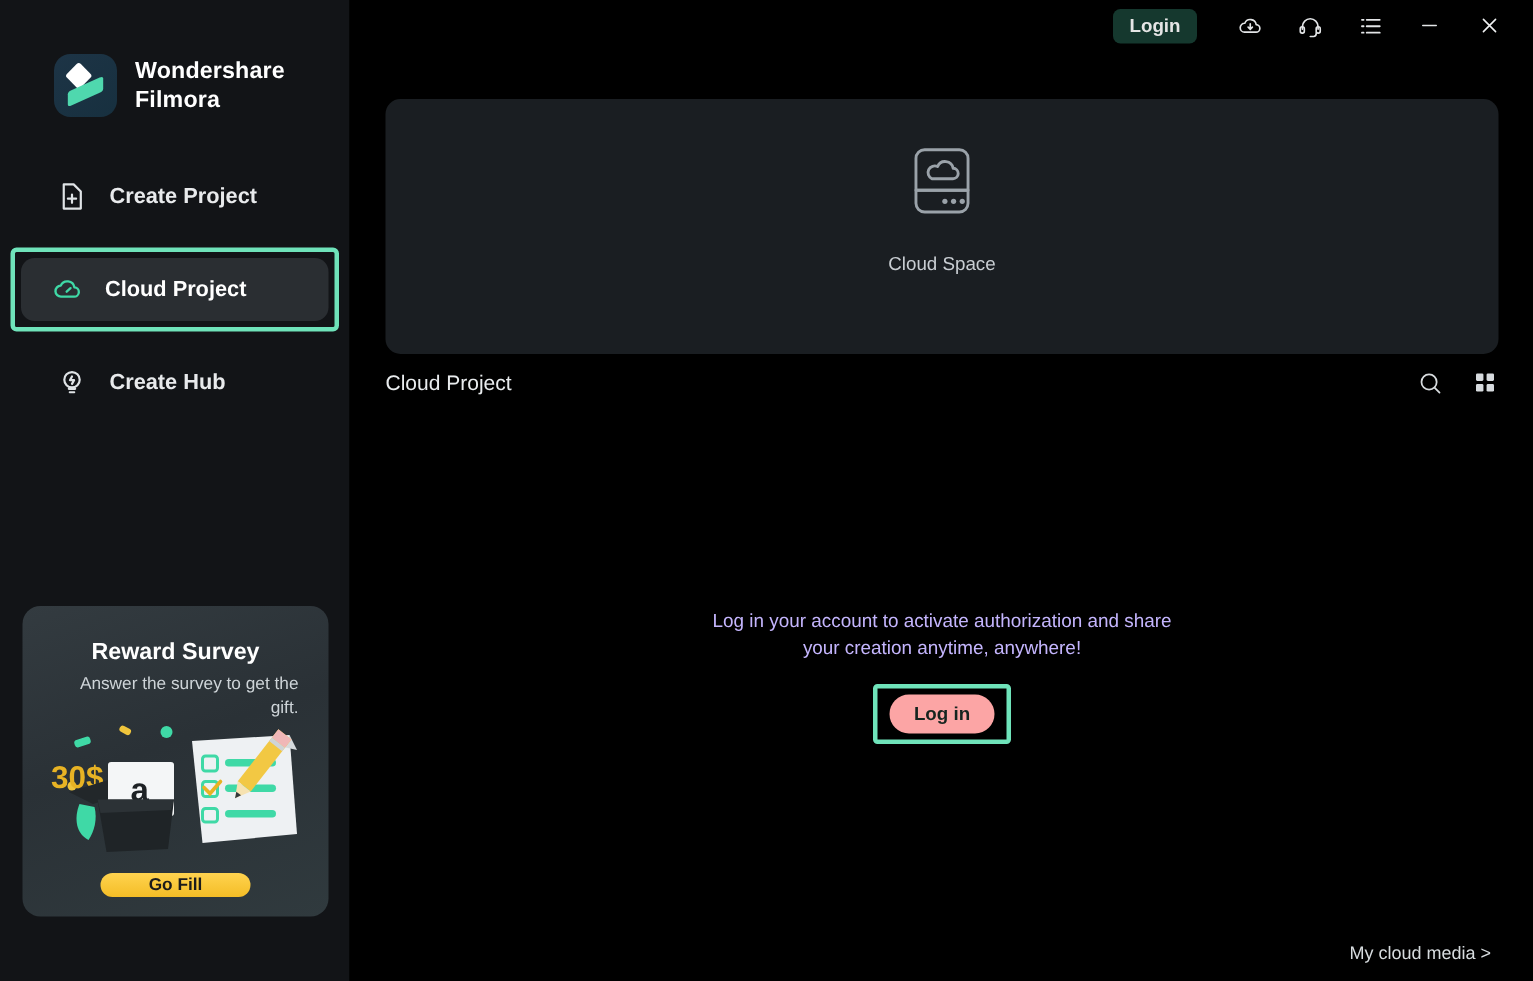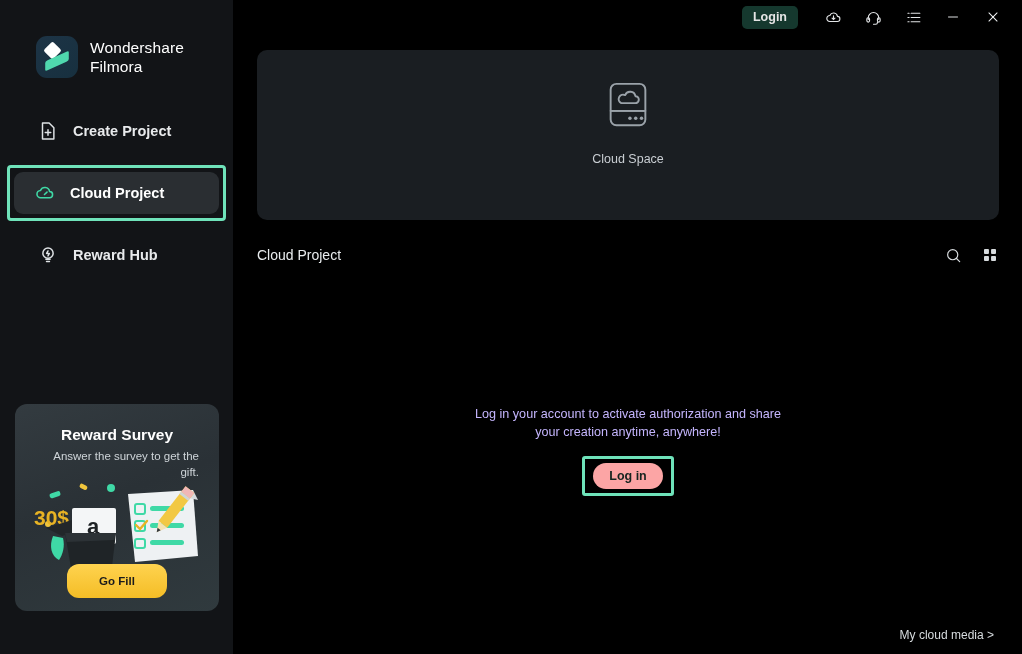--- a/index.html
+++ b/index.html
@@ -47,21 +47,21 @@
     position: absolute;
     width: 20px; height: 12px;
     background: #4fd8ae;
     left: 11px; top: 19px;
     transform: skewX(-32deg) rotate(-32deg);
     border-radius: 2px;
   }
   .brand-text {
     color: #ffffff;
     font-size: 15.5px;
-    font-weight: 400;
+    font-weight: 700;
     line-height: 1.25;
     letter-spacing: .1px;
   }
 
   .nav { margin-top: 30px; text-align: center; }
   .nav-item {
     display: flex; align-items: center;
     gap: 14px;
     height: 46px;
     margin: 0 14px;
@@ -118,21 +118,21 @@
   }
   .promo-art {
     position: absolute;
     left: 0; top: 72px;
     width: 204px; height: 100px;
   }
   .promo-btn {
     position: absolute;
     left: 50%; transform: translateX(-50%);
     bottom: 13px;
-    width: 100px; height: 34px;
+    width: 100px; height: 16px;
     background: linear-gradient(180deg, #ffd34f 0%, #f4bd26 100%);
     border-radius: 12px;
     color: #1b1b1b;
     font-size: 11.5px;
     font-weight: 700;
     display: flex; align-items: center; justify-content: center;
   }
 
   
   .main {
@@ -158,21 +158,21 @@
   }
   .tb-ico {
     width: 38px; height: 30px;
     display: flex; align-items: center; justify-content: center;
     color: #e3e5e7;
   }
 
   .cloudspace {
     position: absolute;
     left: 257px - 233px;
-    top: 50px;
+    top: 66px;
     left: 24px;
     width: 742px; height: 170px;
     background: #1a1e22;
     border-radius: 10px;
   }
   .cs-inner {
     position: absolute;
     left: 0; right: 0; top: 28px;
     display: flex; flex-direction: column; align-items: center;
   }
@@ -276,21 +276,21 @@
       </div>
 
       <div class="nav-item">
         <span class="ico">
           <svg viewBox="0 0 24 24" width="22" height="22" fill="none" stroke="#dfe3e6" stroke-width="1.6">
             <circle cx="12" cy="10" r="5.6"></circle>
             <path d="M9.7 16.6h4.6M10.4 19.1h3.2" stroke-linecap="round"></path>
             <path d="M12 7.6l-1.5 2.7h3L12 13" stroke-linecap="round" stroke-linejoin="round"></path>
           </svg>
         </span>
-        <span class="label">Reward Hub</span>
+        <span class="label">Create Hub</span>
       </div>
     </div>
 
     <div class="promo">
       <div class="promo-title">Reward Survey</div>
       <div class="promo-sub">Answer the survey to get the gift.</div>
 
       <svg class="promo-art" viewBox="0 0 204 100">
 
         <rect x="34" y="18" width="11" height="5" rx="2" fill="#3fd9a6" transform="rotate(-18 34 18)"></rect>

